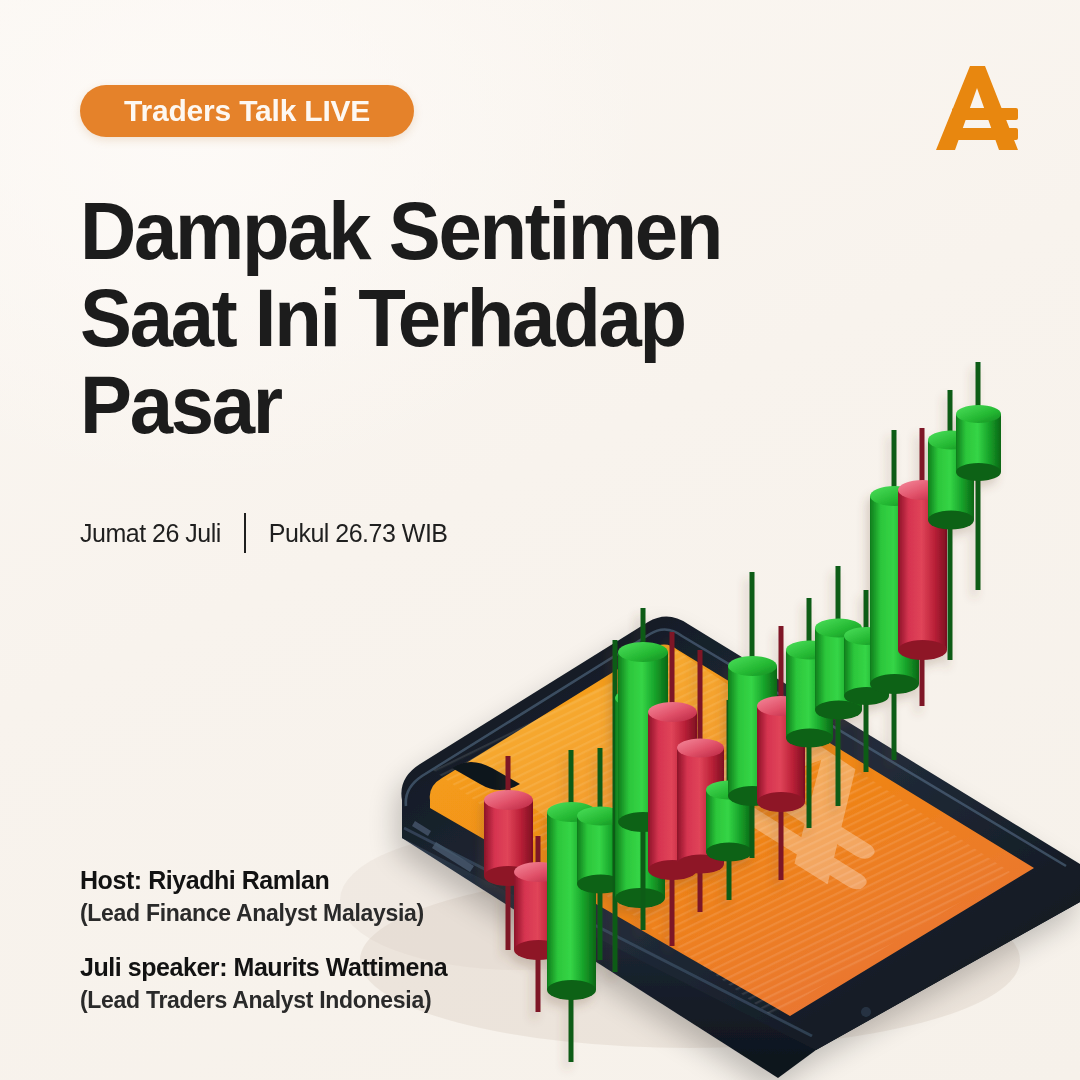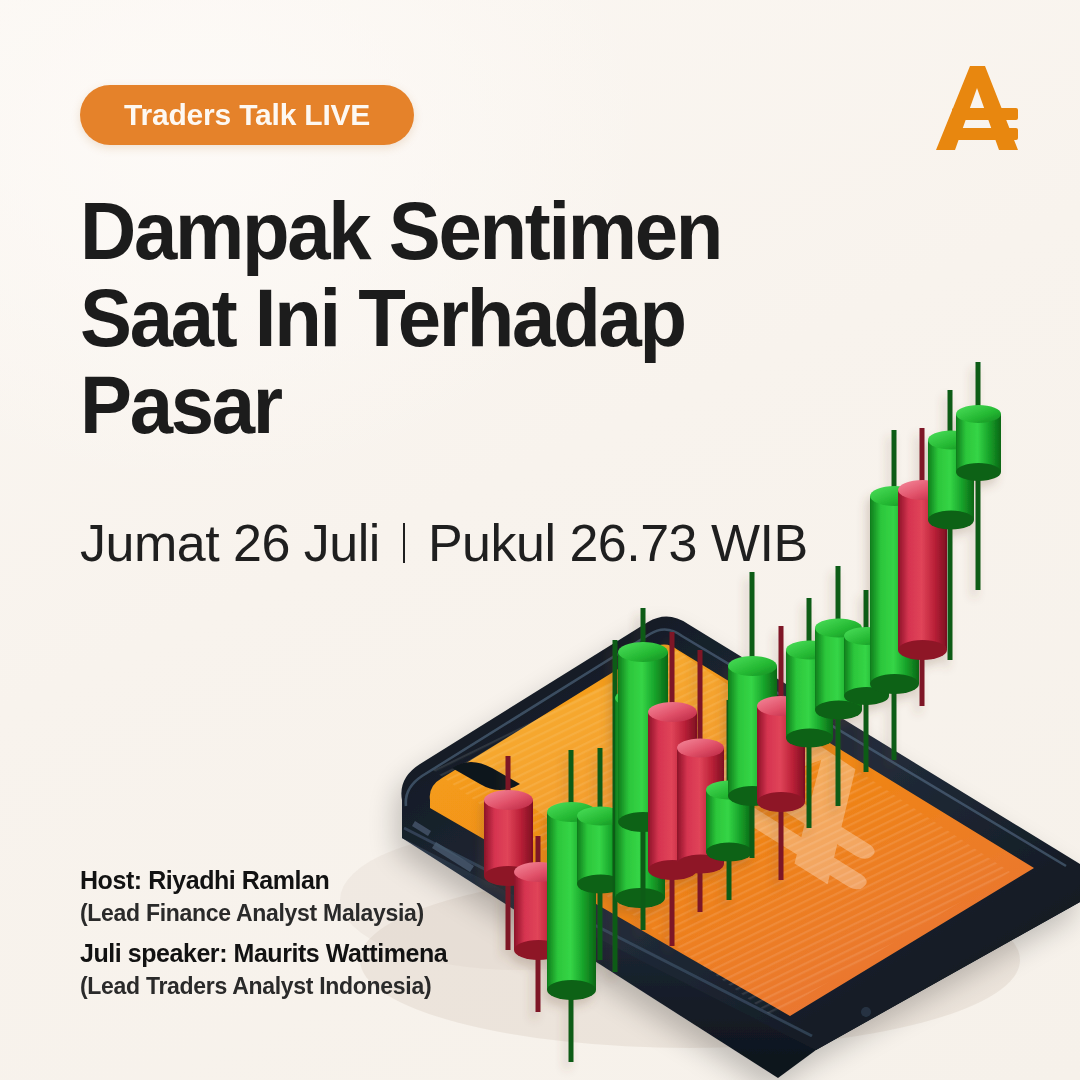--- a/index.html
+++ b/index.html
@@ -21,21 +21,21 @@
 
   
   .logo-wrap {
     position:absolute; top:58px; right:50px;
     width:104px; height:100px;
   }
 
   
   .badge {
     position:absolute; left:80px; top:85px;
-    height:60px;
+    height:52px;
     padding:0 44px;
     display:flex; align-items:center; justify-content:center;
     background:#e5822a;
     border-radius:34px;
     box-shadow:0 3px 10px rgba(180,110,40,.18);
   }
   .badge-label {
     color:#fdf8f2;
     font-size:30px;
     font-weight:bold;
@@ -54,38 +54,38 @@
     letter-spacing:-2.4px;
     transform:scaleX(.95);
     transform-origin:left top;
   }
   .headline .ln { display:block; white-space:nowrap; }
 
   
   .datetime {
     position:absolute; left:80px; top:513px;
     color:#1f1f1f;
-    font-size:52px;
+    font-size:25px;
     font-weight:400;
     letter-spacing:-0.5px;
     display:flex; align-items:center; gap:23px;
     white-space:nowrap;
   }
   .sep {
     display:inline-block;
     width:2px; height:40px;
     background:#1f1f1f;
   }
 
   
   .speakers {
     position:absolute; left:80px; top:866px;
     z-index:6;
   }
-  .spk-block { margin-bottom:12px; }
+  .spk-block { margin-bottom:26px; }
   .spk-block:last-child { margin-bottom:0; }
   .spk-name {
     color:#121212;
     font-size:25px;
     font-weight:bold;
     letter-spacing:-0.45px;
     white-space:nowrap;
     margin-bottom:5px;
   }
   .spk-role {

